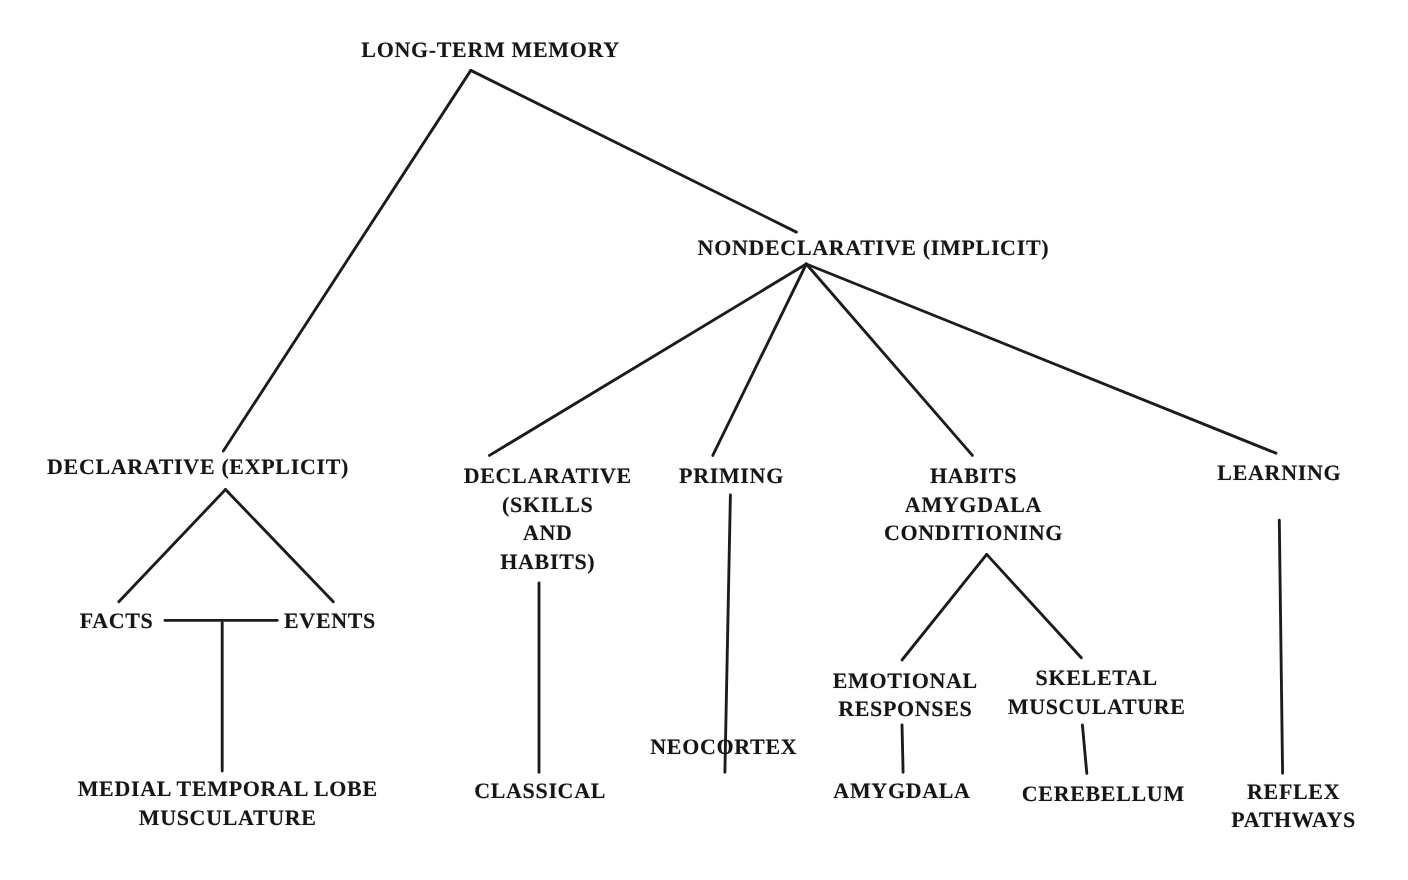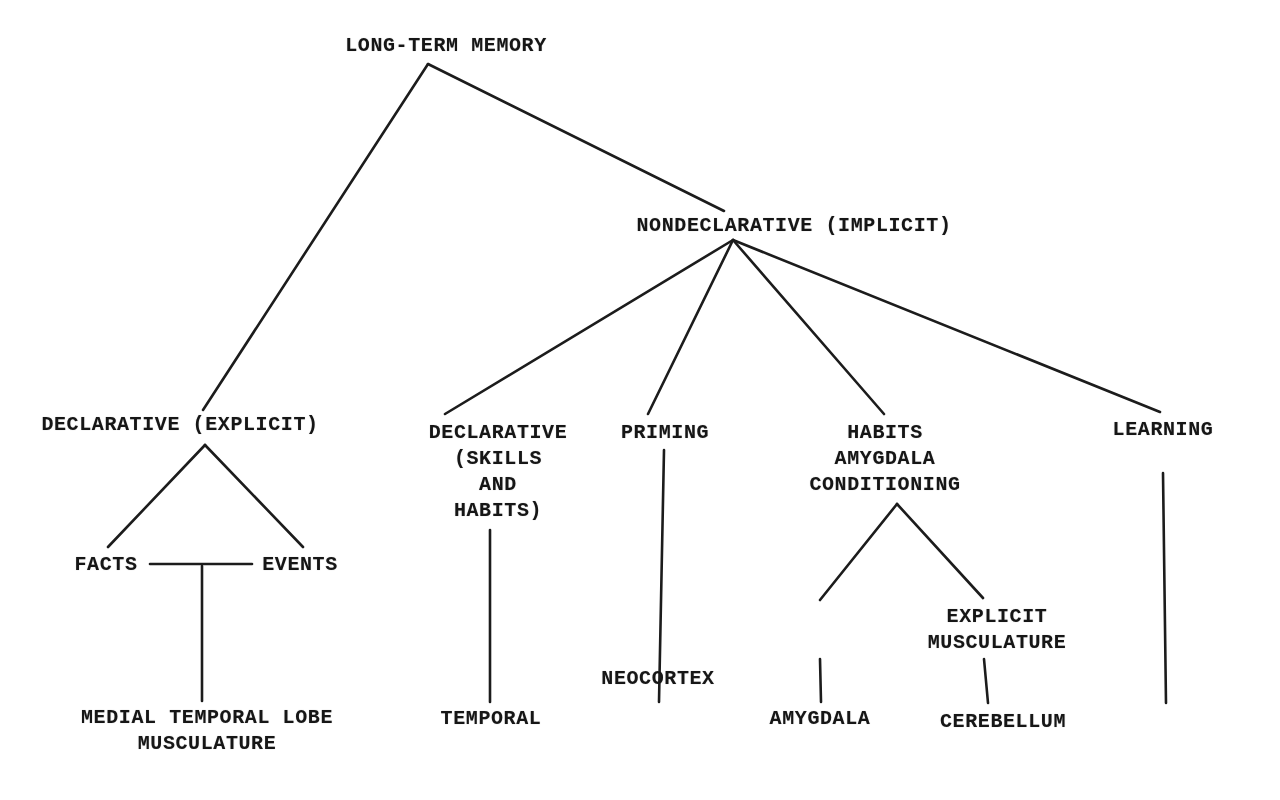--- a/index.html
+++ b/index.html
@@ -6,21 +6,21 @@
     margin: 0;
     padding: 0;
     background: #ffffff;
   }
   .stage {
     position: relative;
     width: 1280px;
     height: 800px;
     background: #ffffff;
     overflow: hidden;
-    font-family: Liberation Mono, monospace;
+    font-family: Liberation Serif, serif;
   }
   .edges {
     position: absolute;
     left: 0;
     top: 0;
     width: 1280px;
     height: 800px;
   }
   .node {
     position: absolute;
@@ -94,41 +94,49 @@
   </div>
 
   <div class="node" style="left:106px; top:552px;">
     <div>FACTS</div>
   </div>
 
   <div class="node" style="left:300px; top:552px;">
     <div>EVENTS</div>
   </div>
 
+  <div class="node" style="left:823px; top:606px;">
+    <div>EMOTIONAL</div>
+    <div>RESPONSES</div>
+  </div>
 
   <div class="node" style="left:997px; top:604px;">
-    <div>EXPLICIT</div>
+    <div>SKELETAL</div>
     <div>MUSCULATURE</div>
   </div>
 
   <div class="node" style="left:207px; top:705px;">
     <div>MEDIAL TEMPORAL LOBE</div>
     <div>MUSCULATURE</div>
   </div>
 
   <div class="node" style="left:491px; top:706px;">
-    <div>TEMPORAL</div>
+    <div>CLASSICAL</div>
   </div>
 
   <div class="node" style="left:658px; top:666px;">
     <div>NEOCORTEX</div>
   </div>
 
   <div class="node" style="left:820px; top:706px;">
     <div>AMYGDALA</div>
   </div>
 
   <div class="node" style="left:1003px; top:709px;">
     <div>CEREBELLUM</div>
   </div>
 
+  <div class="node" style="left:1176px; top:707px;">
+    <div>REFLEX</div>
+    <div>PATHWAYS</div>
+  </div>
 
 </div>
 
 </body></html>

